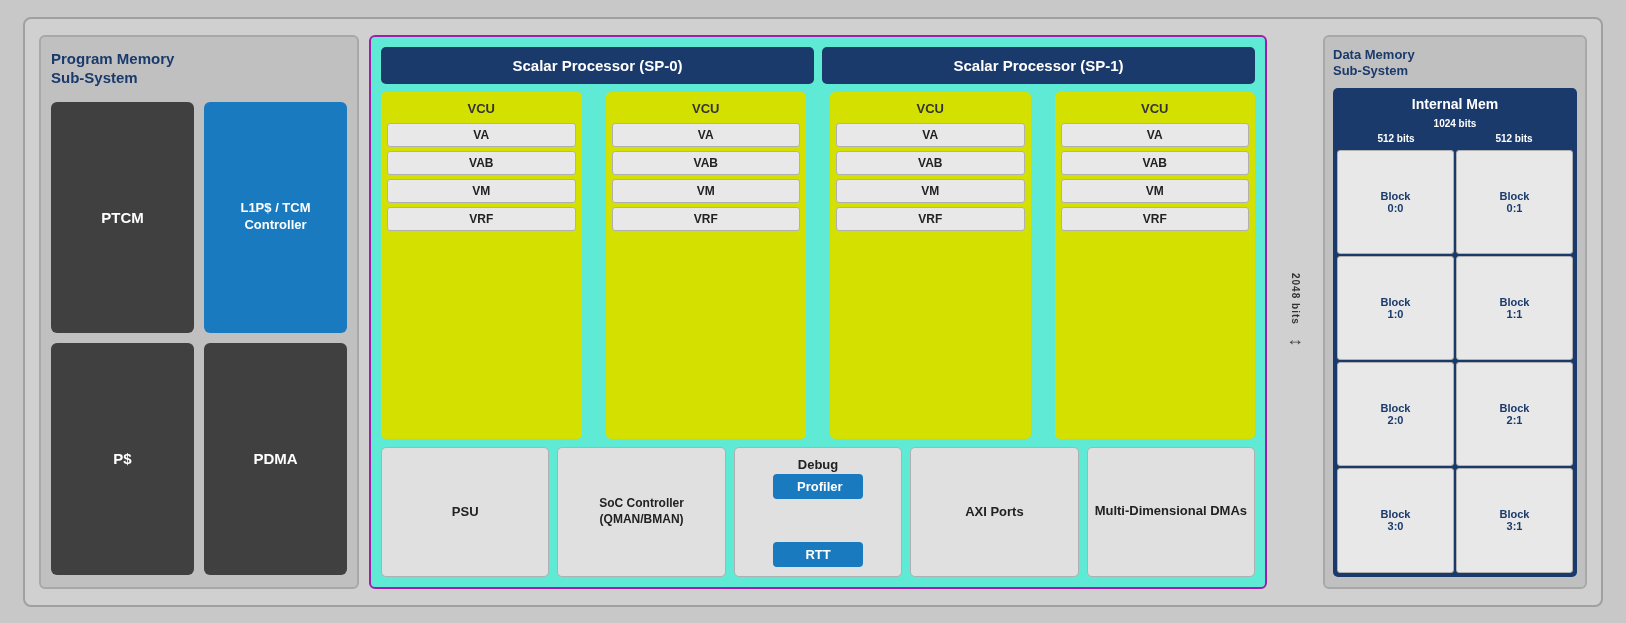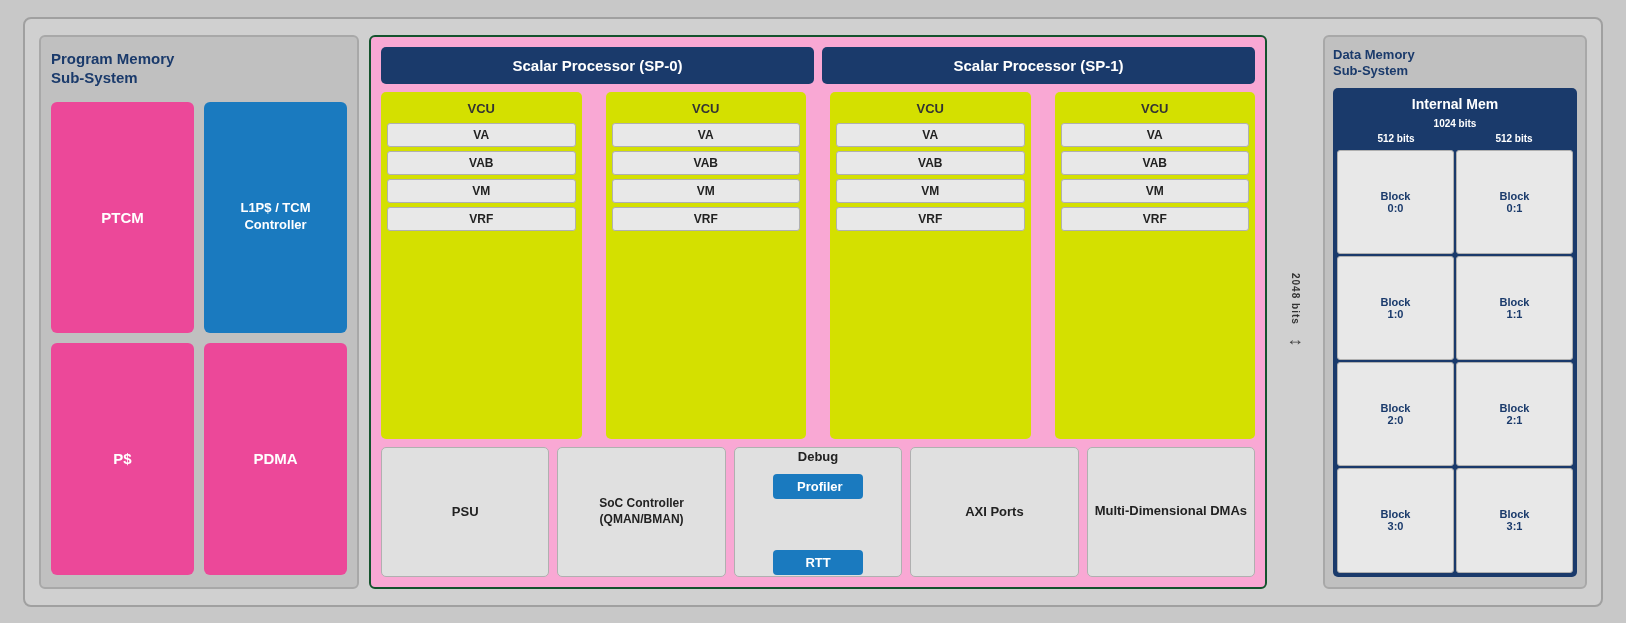--- a/index.html
+++ b/index.html
@@ -48,40 +48,40 @@
 
     .left-blocks {
       display: grid;
       grid-template-columns: 1fr 1fr;
       grid-template-rows: 1fr 1fr;
       gap: 10px;
       flex: 1;
     }
 
     .blue-block {
-      background: #ec4899;
+      background: #404040;
       border-radius: 6px;
       color: white;
       font-weight: bold;
       font-size: 15px;
       display: flex;
       align-items: center;
       justify-content: center;
       text-align: center;
       padding: 10px;
     }
 
     .blue-block.light {
       background: #1a7abf;
     }
 
     
     .middle-panel {
-      background: #f9a8d4;
-      border: 2px solid #14532d;
+      background: #5eead4;
+      border: 2px solid #a21caf;
       border-radius: 6px;
       flex: 1;
       display: flex;
       flex-direction: column;
       padding: 10px;
       gap: 8px;
     }
 
     .sp-row {
       display: flex;
@@ -158,21 +158,21 @@
 
     .debug-block {
       flex: 1;
       background: #e0e0e0;
       border: 1.5px solid #b0b0b0;
       border-radius: 5px;
       display: flex;
       flex-direction: column;
       align-items: center;
       justify-content: center;
-      gap: 10px;
+      gap: 2px;
       padding: 6px;
     }
 
     .debug-label {
       color: #222;
       font-weight: bold;
       font-size: 13px;
     }
 
     .debug-btn {

